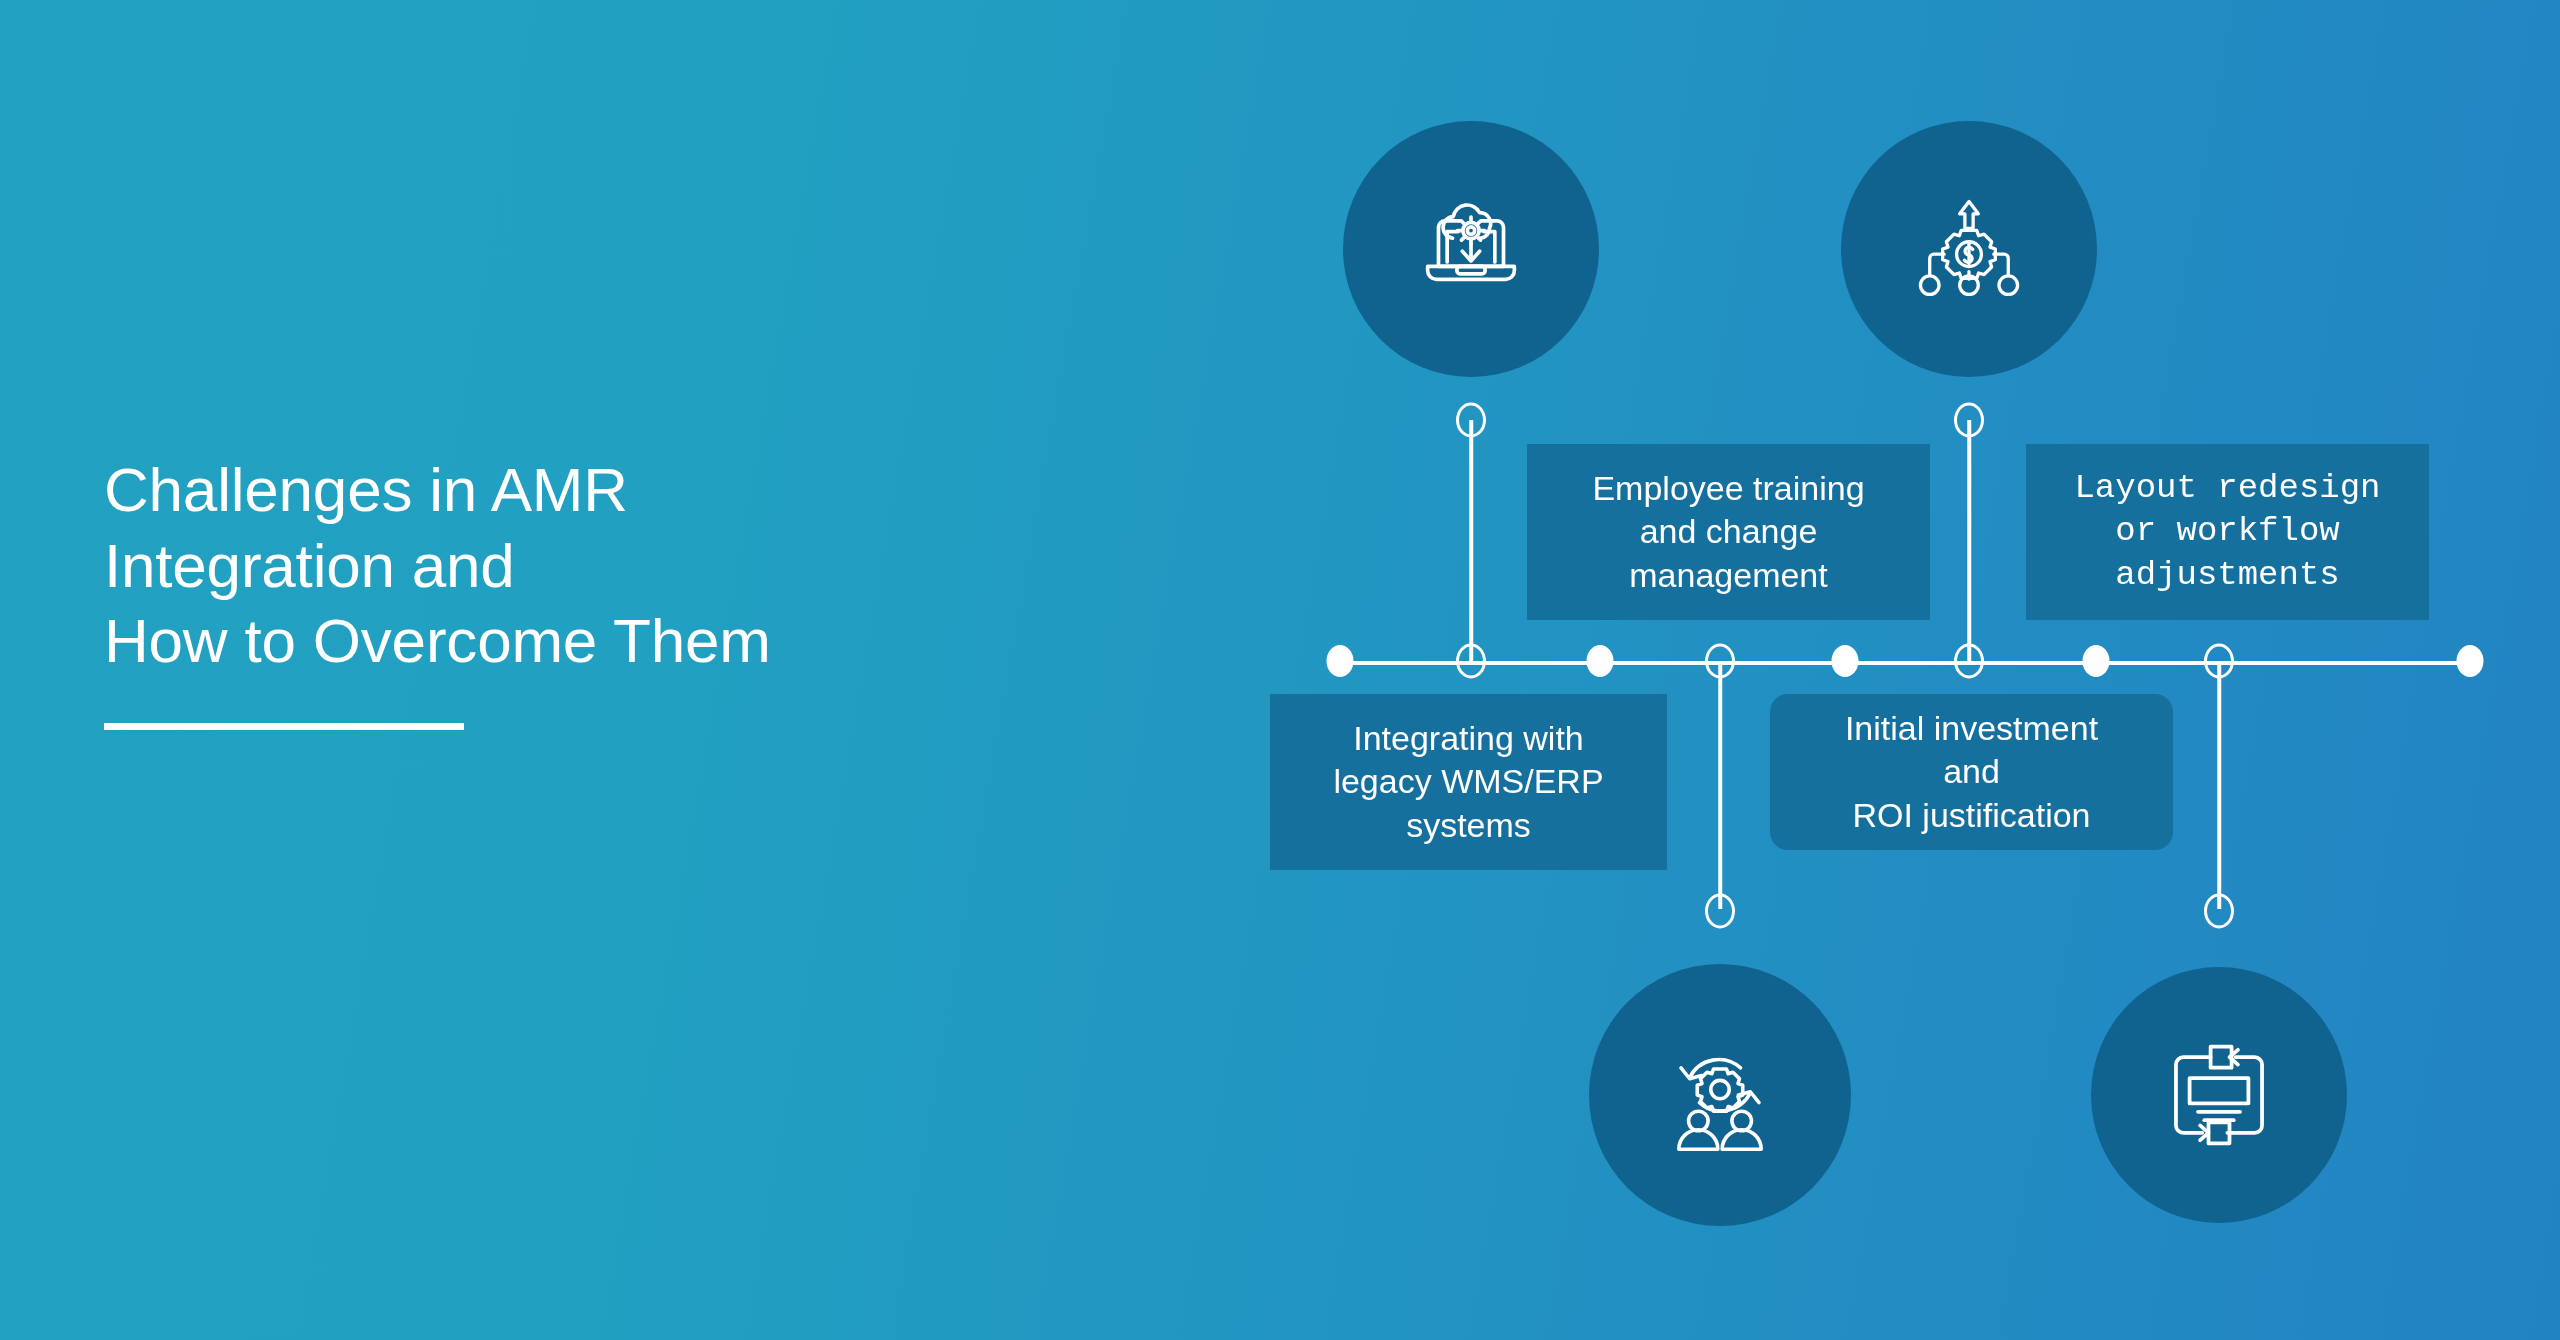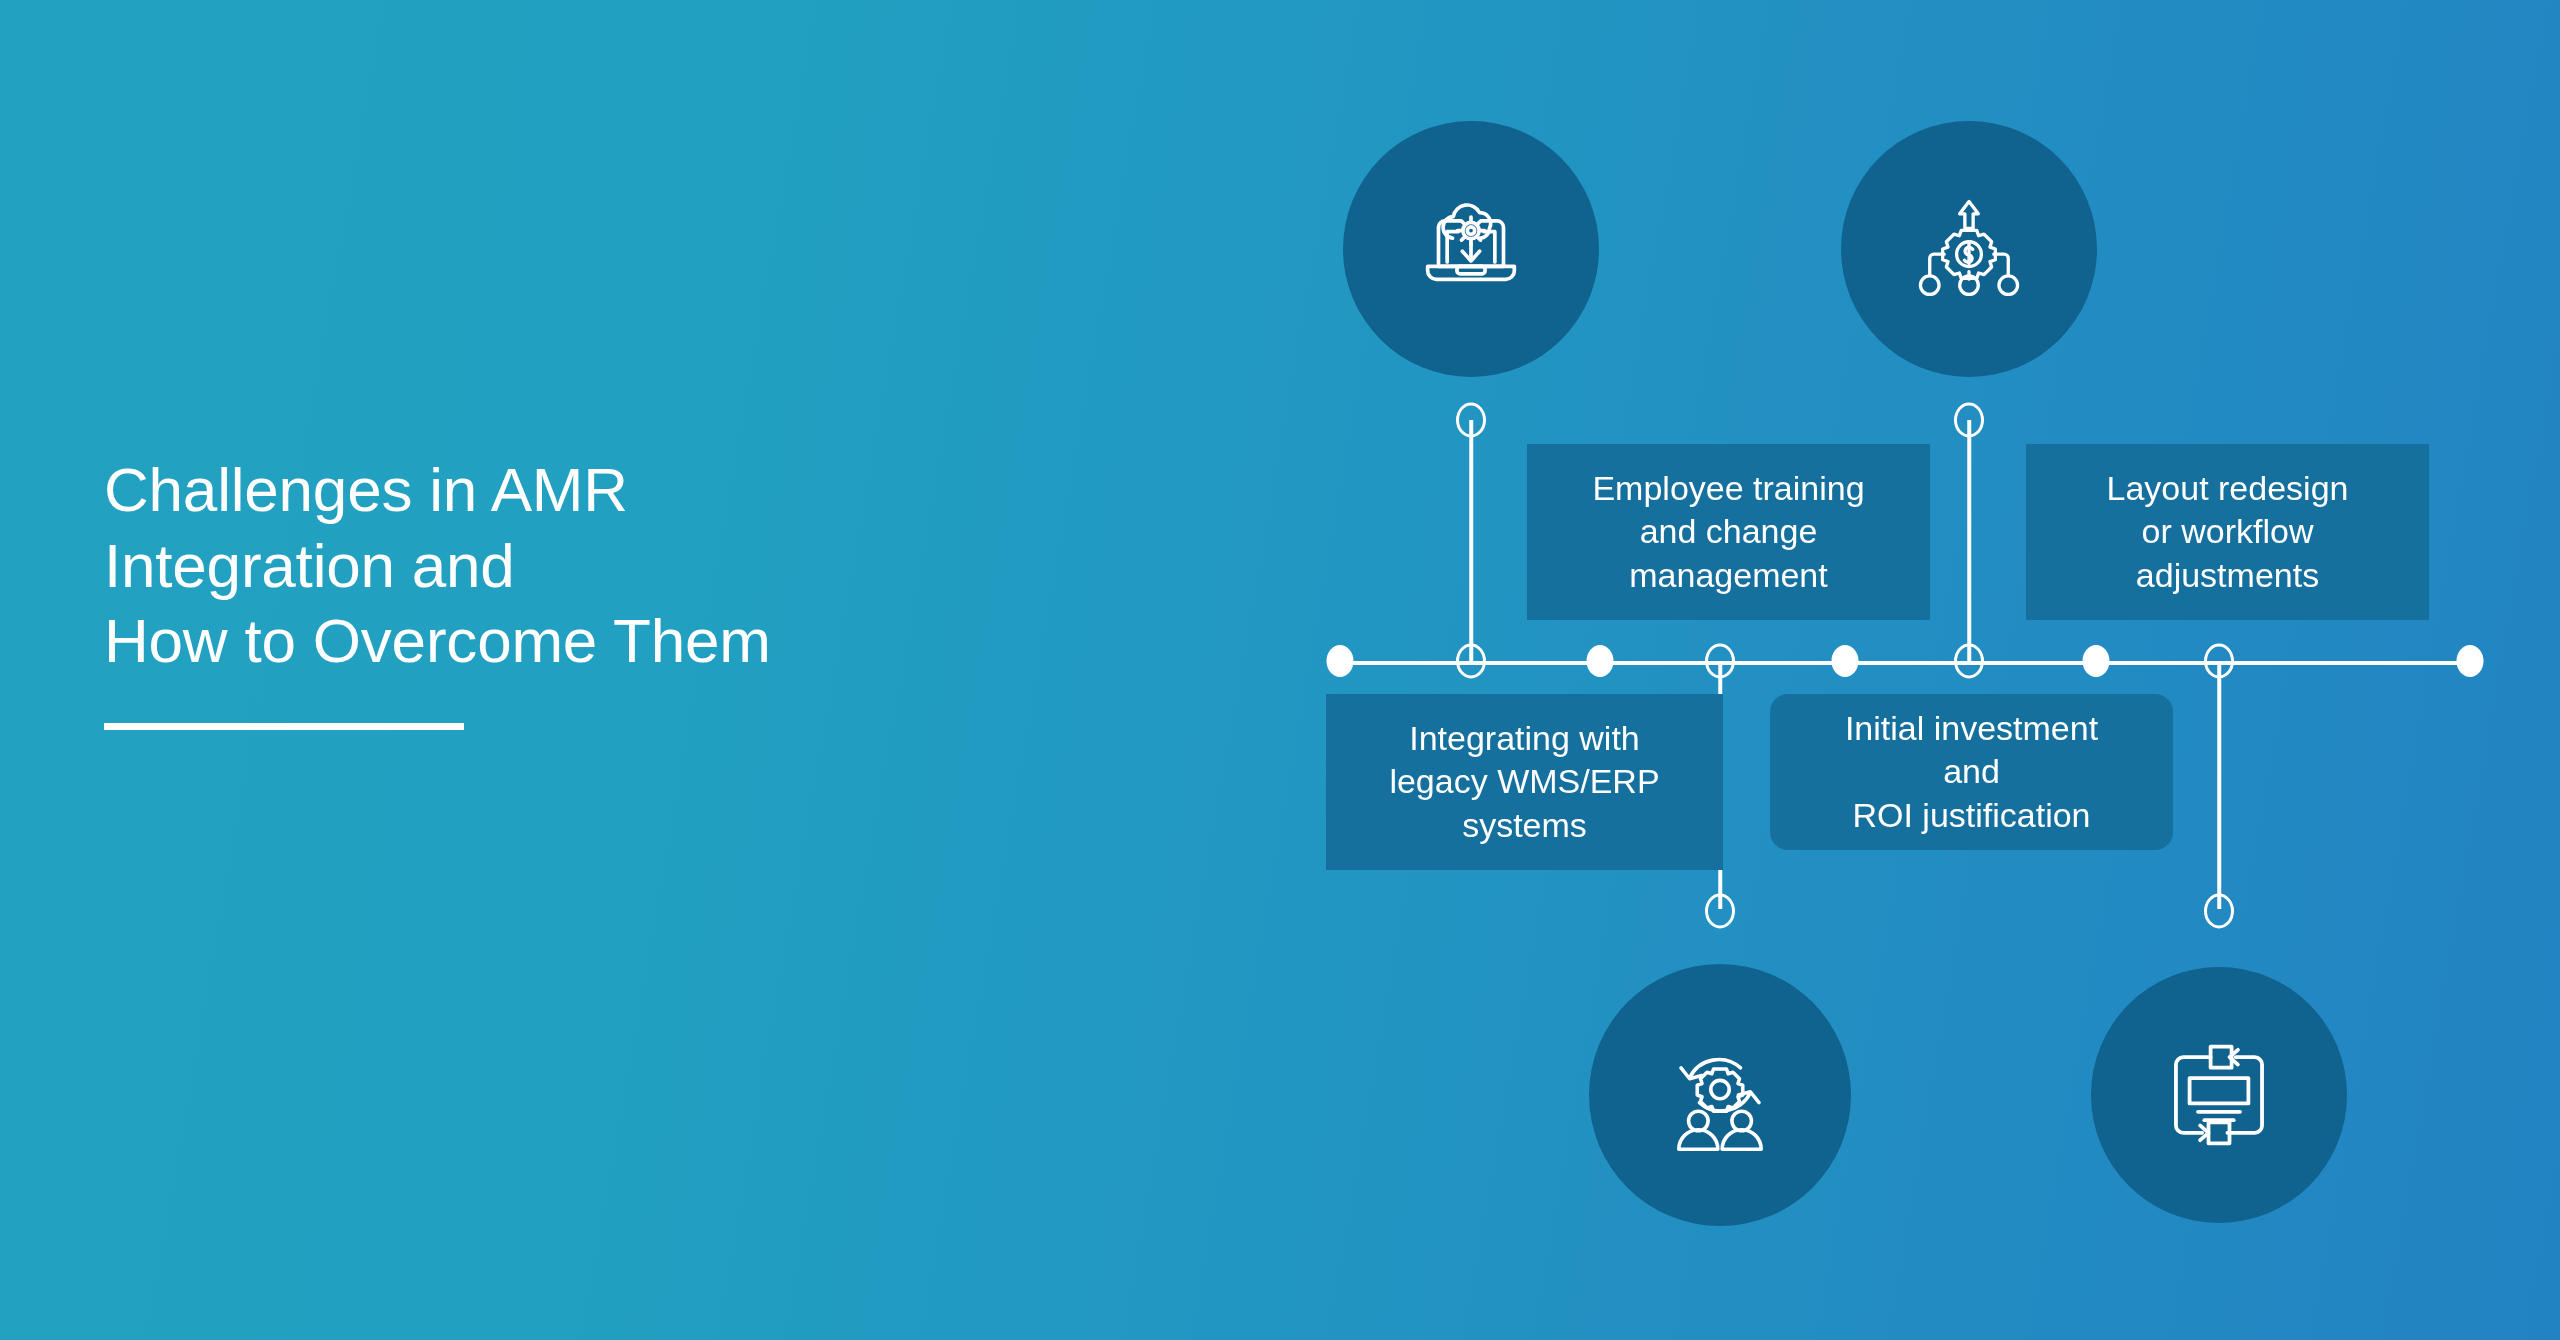--- a/index.html
+++ b/index.html
@@ -99,25 +99,25 @@
   <div class="node filled" style="left:1845px; top:661px;"></div>
   <div class="node hollow" style="left:1969px; top:661px;"></div>
   <div class="node filled" style="left:2096px; top:661px;"></div>
   <div class="node hollow" style="left:2219px; top:661px;"></div>
   <div class="node filled" style="left:2470px; top:661px;"></div>
 
   <div class="card" style="left:1527px; top:444px; width:403px; height:176px;">Employee training
 and change
 management</div>
 
-  <div class="card" style="left:2026px; top:444px; width:403px; height:176px;">Layout redesign
+  <div class="card" style="left:2026px; top:444px; width:403px; height:176px;font-family:Liberation Mono, monospace;">Layout redesign
 or workflow
 adjustments</div>
 
-  <div class="card" style="left:1326px; top:694px; width:397px; height:176px;">Integrating with
+  <div class="card" style="left:1270px; top:694px; width:397px; height:176px;">Integrating with
 legacy WMS/ERP
 systems</div>
 
   <div class="card" style="left:1770px; top:694px; width:403px; height:156px;border-radius:18px;">Initial investment
 and
 ROI justification</div>
 
   <div class="icon-circle" style="left:1471px; top:249px; width:256px; height:256px;">
     <span>
       <svg width="130" height="130" viewBox="0 0 120 120" fill="none" stroke="#ffffff" stroke-width="3.4" stroke-linecap="round" stroke-linejoin="round">

